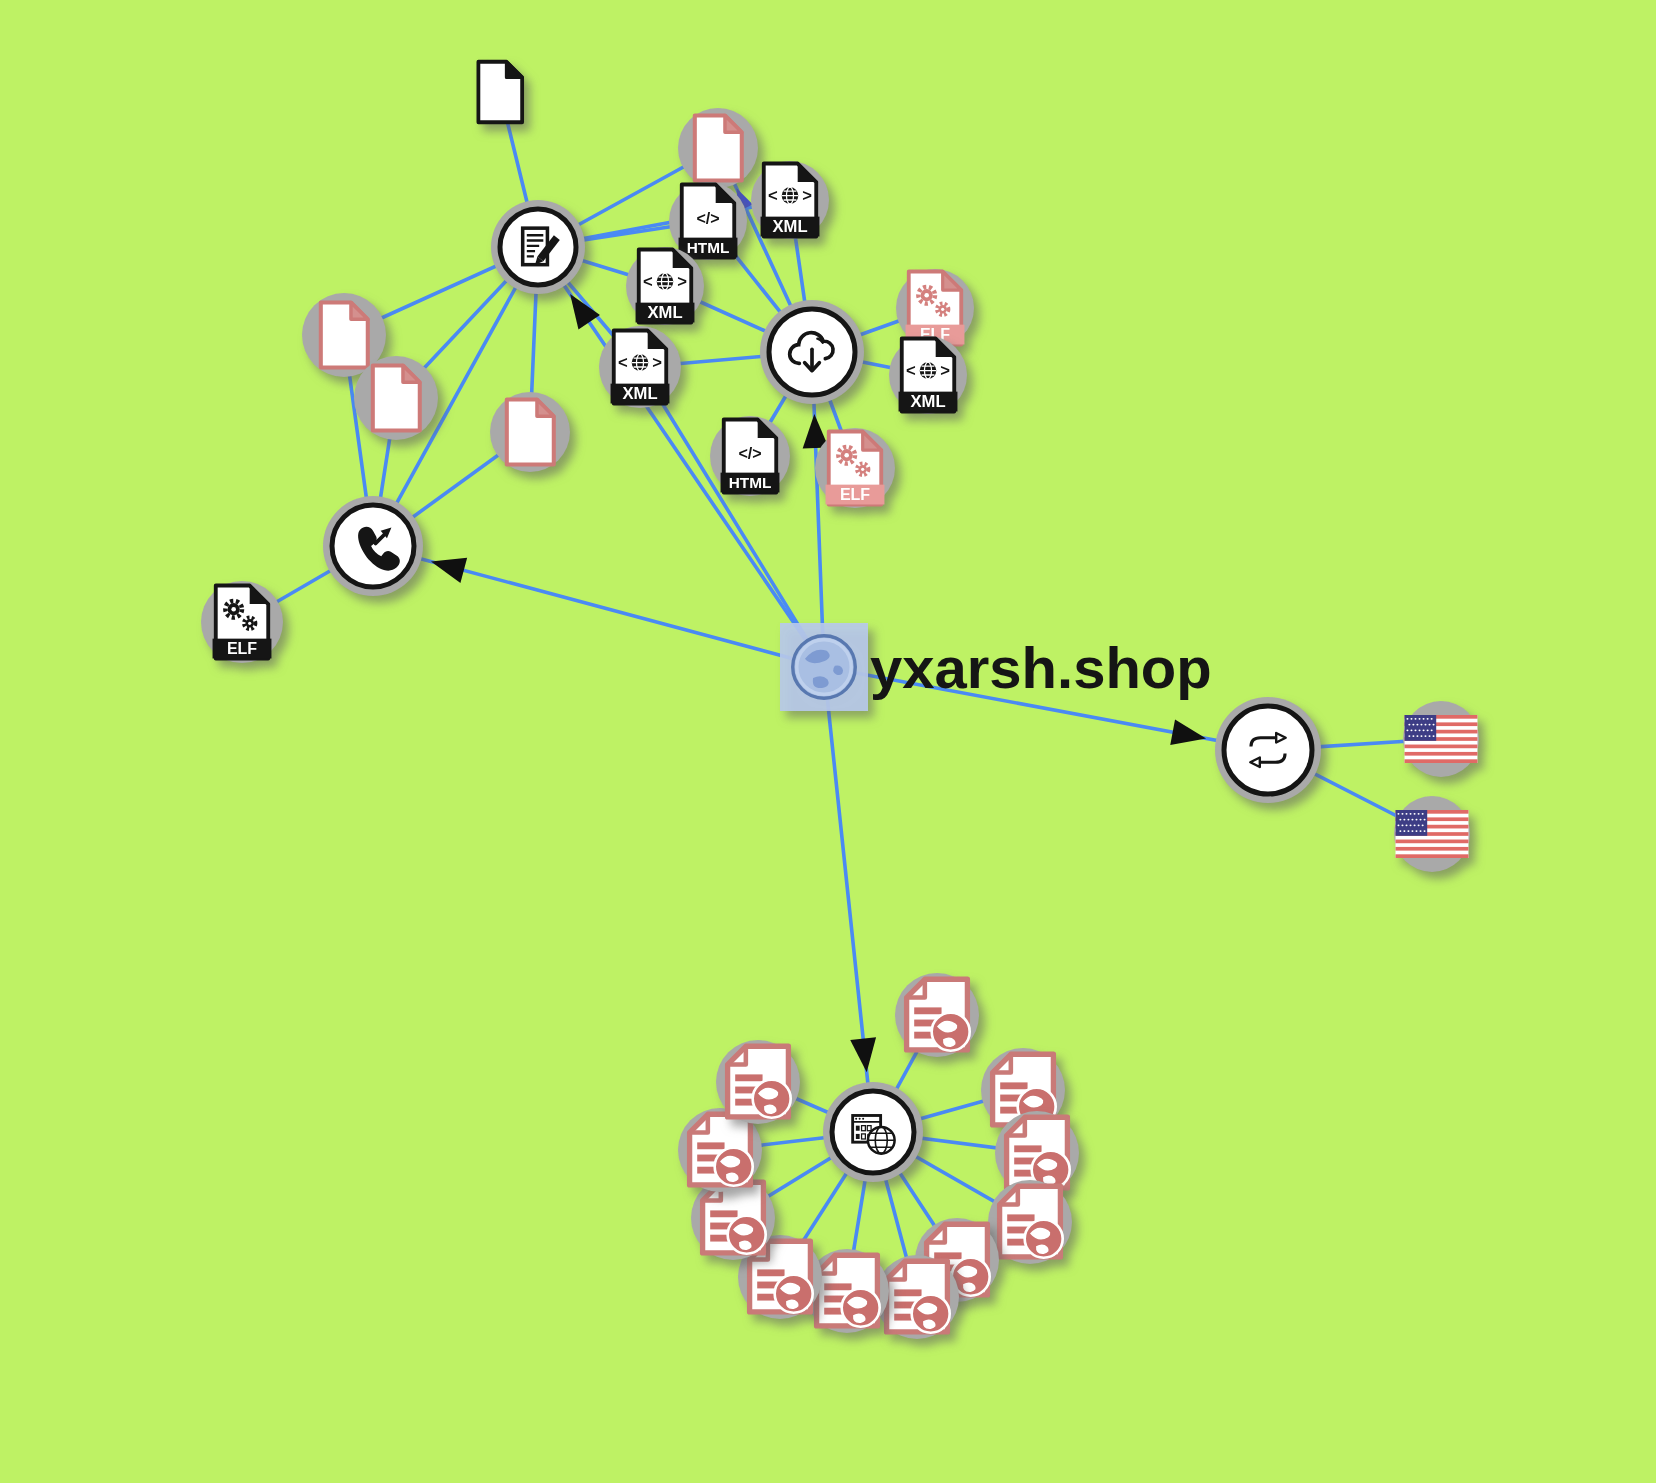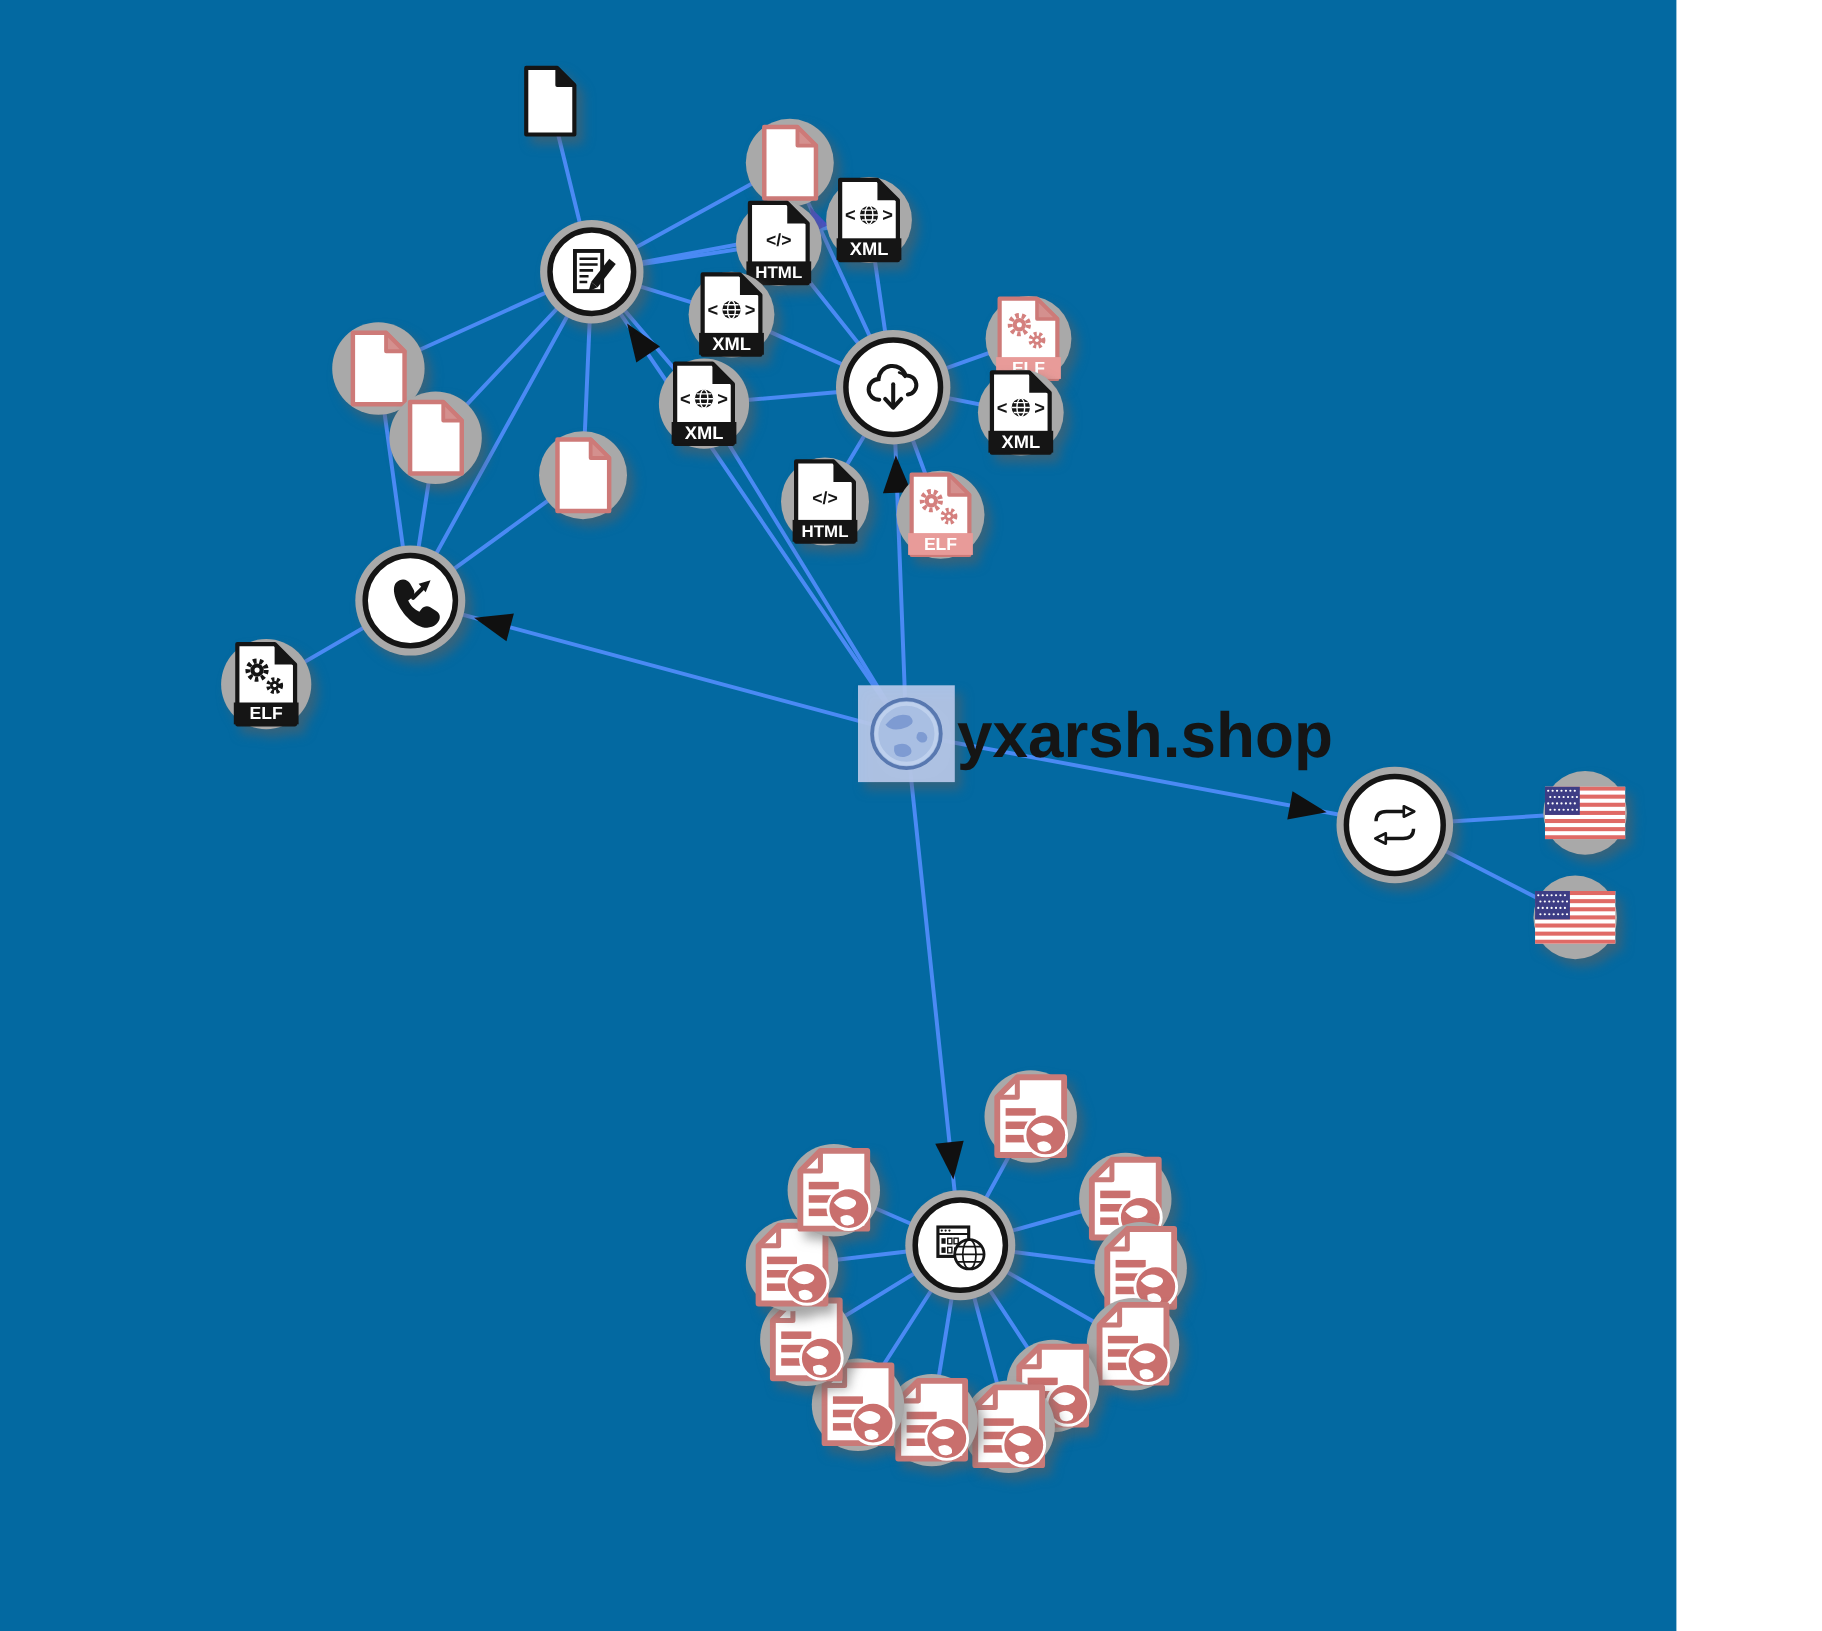--- a/index.html
+++ b/index.html
@@ -1,16 +1,16 @@
 <!DOCTYPE html>
 <html><head>
 <meta charset="utf-8">
 <style>
   html,body{margin:0;padding:0;background:#ffffff;}
-  .canvas{position:relative;width:1524px;height:1483px;background:#0369a1;overflow:hidden;
+  .canvas{position:relative;width:1656px;height:1483px;background:#bef264;overflow:hidden;
           font-family:"Liberation Sans",sans-serif;}
   #graph-svg{position:absolute;left:0;top:0;}
   .node{filter:drop-shadow(6px 7px 5px rgba(95,95,95,.55));cursor:pointer;}
   .edge{stroke-linecap:round;}
   .nodelabel{font-family:"Liberation Sans",sans-serif;}
 </style>
 </head>
 <body>
 
 <div class="canvas">

